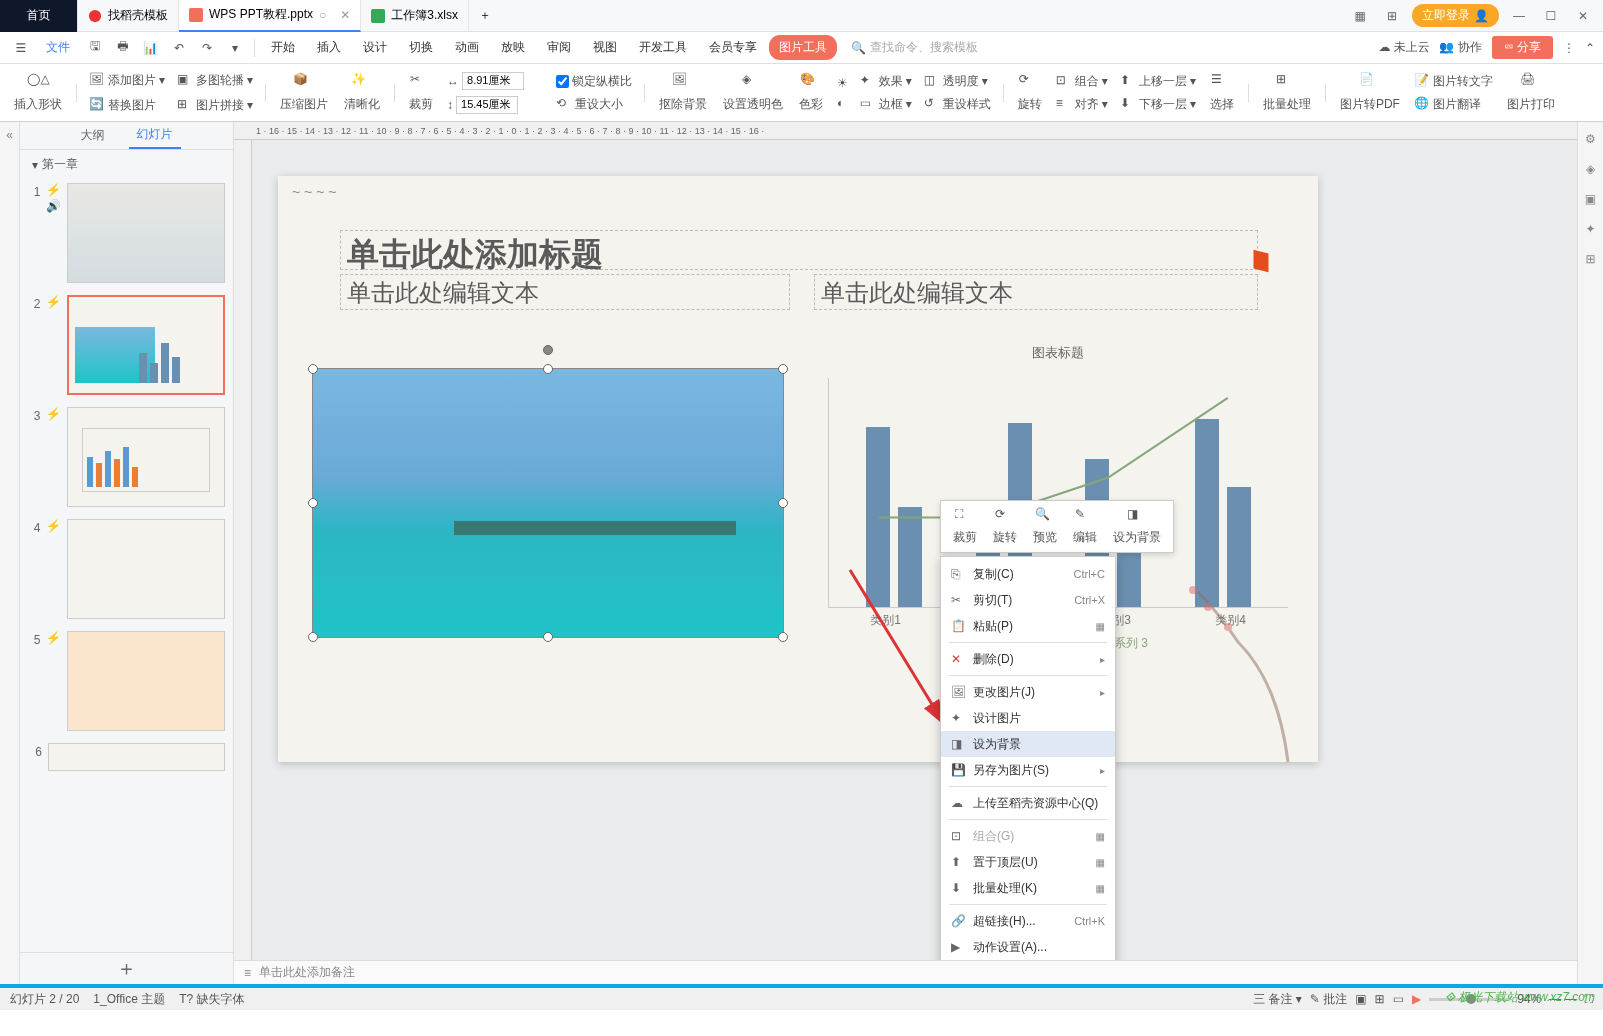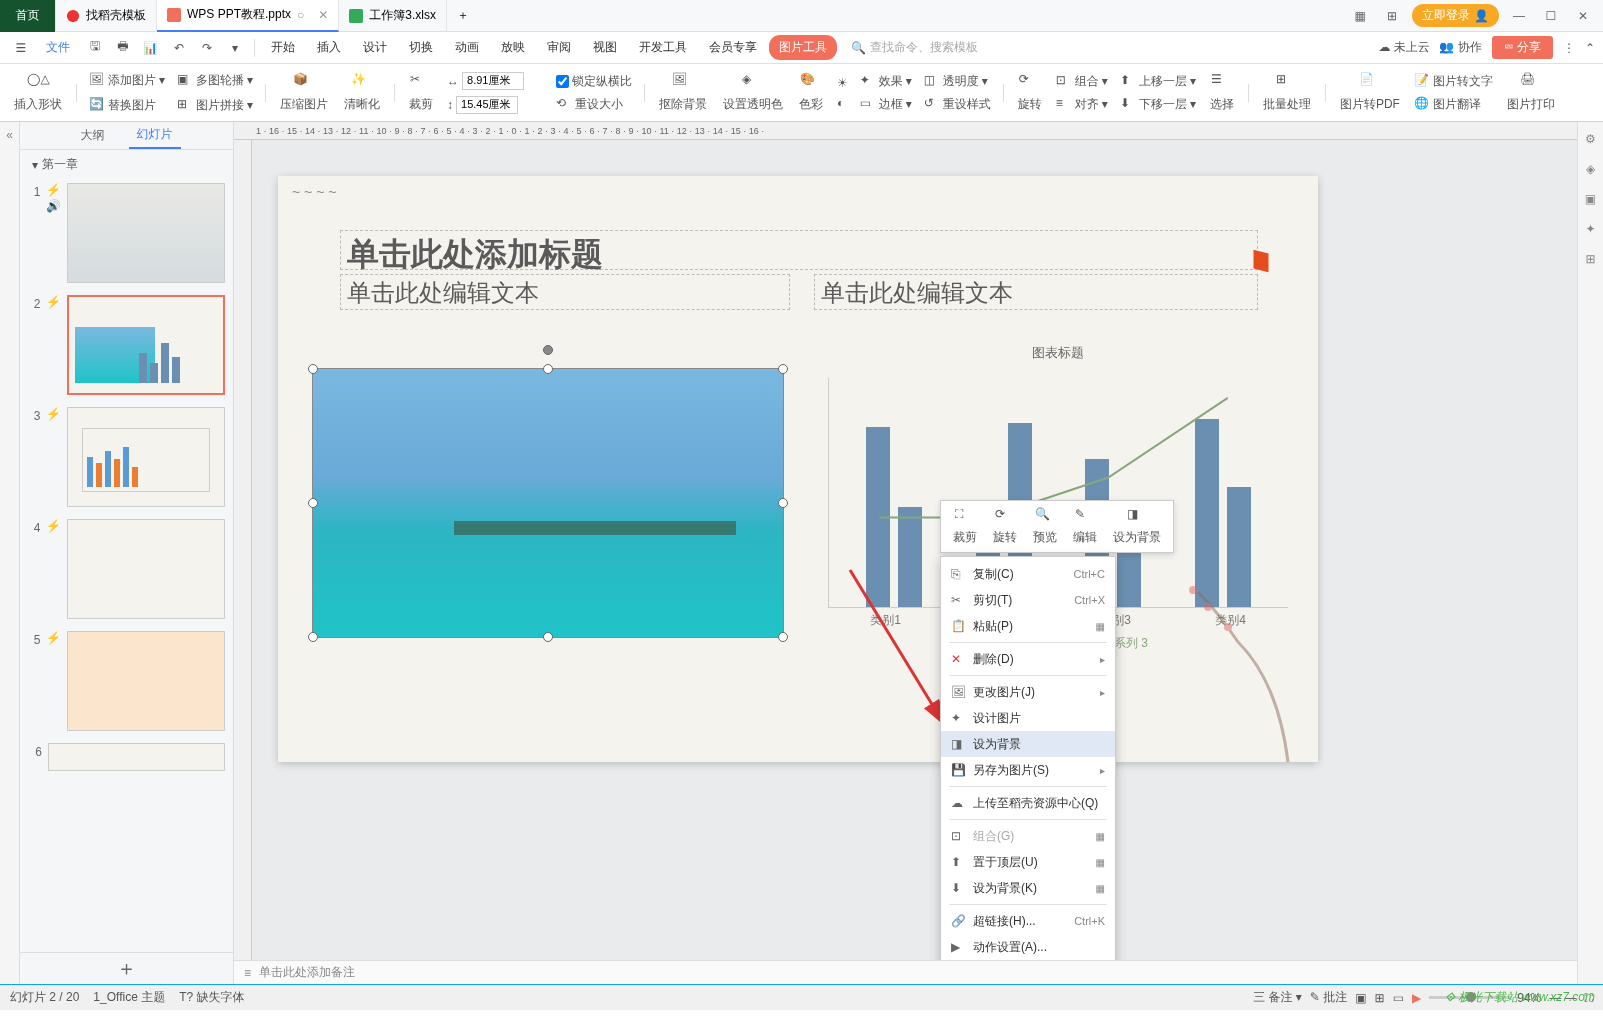--- a/index.html
+++ b/index.html
@@ -1,19 +1,19 @@
 <!DOCTYPE html>
 <html><head>
 <meta charset="utf-8">
 <style>
 *{margin:0;padding:0;box-sizing:border-box;font-family:"Microsoft YaHei",Arial,sans-serif;font-size:12px;}
 body{background:#fff;overflow:hidden;width:1603px;height:1036px;}
 .titlebar{height:32px;background:#f7f8f9;display:flex;align-items:center;border-bottom:1px solid #e0e0e0;}
 .tab{height:32px;padding:0 10px;display:flex;align-items:center;gap:6px;border-right:1px solid #e5e5e5;cursor:pointer;}
-.tab.home{background:#14532d;color:#fff;width:56px;justify-content:center;}
+.tab.home{background:#0f172a;color:#fff;width:78px;justify-content:center;}
 .tab.active{background:#fff;border-bottom:2px solid #417ff9;}
 .tab-icon{width:14px;height:14px;display:inline-block;}
 .tab-close{color:#999;margin-left:8px;}
 .titlebar-right{margin-left:auto;display:flex;align-items:center;gap:8px;padding-right:8px;}
 .login-btn{background:#f9a825;color:#fff;border-radius:14px;padding:3px 10px;display:flex;align-items:center;gap:4px;}
 .win-btn{width:24px;height:24px;display:flex;align-items:center;justify-content:center;color:#666;}
 .menubar{height:32px;background:#fff;display:flex;align-items:center;padding:0 8px;gap:2px;border-bottom:1px solid #e0e0e0;}
 .menu-icon-btn{width:26px;height:26px;display:flex;align-items:center;justify-content:center;color:#555;}
 .separator{width:1px;height:18px;background:#ddd;margin:0 4px;}
 .menu-tab{padding:4px 10px;color:#333;}
@@ -70,21 +70,21 @@
 .ctx-item{height:26px;display:flex;align-items:center;padding:0 10px;color:#333;gap:8px;}
 .ctx-item:hover,.ctx-item.hover{background:#e0e8f5;}
 .ctx-item.disabled{color:#aaa;}
 .ctx-shortcut{margin-left:auto;color:#888;font-size:11px;}
 .ctx-arrow{margin-left:auto;color:#888;font-size:10px;}
 .ctx-sep{height:1px;background:#e0e0e0;margin:3px 8px;}
 .ctx-icon{width:14px;height:14px;display:inline-block;color:#666;}
 .red-arrow{position:absolute;left:610px;top:424px;width:110px;height:170px;pointer-events:none;}
 .sidebar-right{width:26px;background:#f5f5f5;border-left:1px solid #ddd;display:flex;flex-direction:column;align-items:center;padding-top:10px;gap:16px;color:#888;}
 .notes-bar{height:24px;background:#fafafa;border-top:1px solid #ddd;display:flex;align-items:center;padding:0 10px;color:#888;gap:8px;}
-.statusbar{height:26px;background:#f0f0f0;border-top:1px solid #0ea5e9;display:flex;align-items:center;padding:0 10px;color:#555;gap:14px;}
+.statusbar{height:26px;background:#f0f0f0;border-top:4px solid #0ea5e9;display:flex;align-items:center;padding:0 10px;color:#555;gap:14px;}
 .statusbar-right{margin-left:auto;display:flex;align-items:center;gap:8px;}
 .zoom-slider{width:80px;height:3px;background:#ccc;position:relative;}
 .zoom-thumb{position:absolute;left:46%;top:-4px;width:10px;height:10px;background:#888;border-radius:50%;}
 .watermark{position:absolute;right:8px;bottom:30px;color:#4db54d;font-size:13px;font-style:italic;}
 .decor-tree{position:absolute;right:0;bottom:0;width:180px;height:200px;opacity:0.5;}
 svg{display:block;}
 </style>
 </head>
 <body>
 
@@ -513,21 +513,21 @@
             <span>组合(G)</span>
             <span class="ctx-arrow">▦</span>
           </div>
         <div class="ctx-item">
             <span class="ctx-icon">⬆</span>
             <span>置于顶层(U)</span>
             <span class="ctx-arrow">▦</span>
           </div>
         <div class="ctx-item">
             <span class="ctx-icon">⬇</span>
-            <span>设为背景(K)</span>
+            <span>批量处理(K)</span>
             <span class="ctx-arrow">▦</span>
           </div>
         <div class="ctx-sep"></div>
         <div class="ctx-item">
             <span class="ctx-icon">🔗</span>
             <span>超链接(H)...</span>
             <span class="ctx-shortcut">Ctrl+K</span>
           </div>
         <div class="ctx-item">
             <span class="ctx-icon">▶</span>

